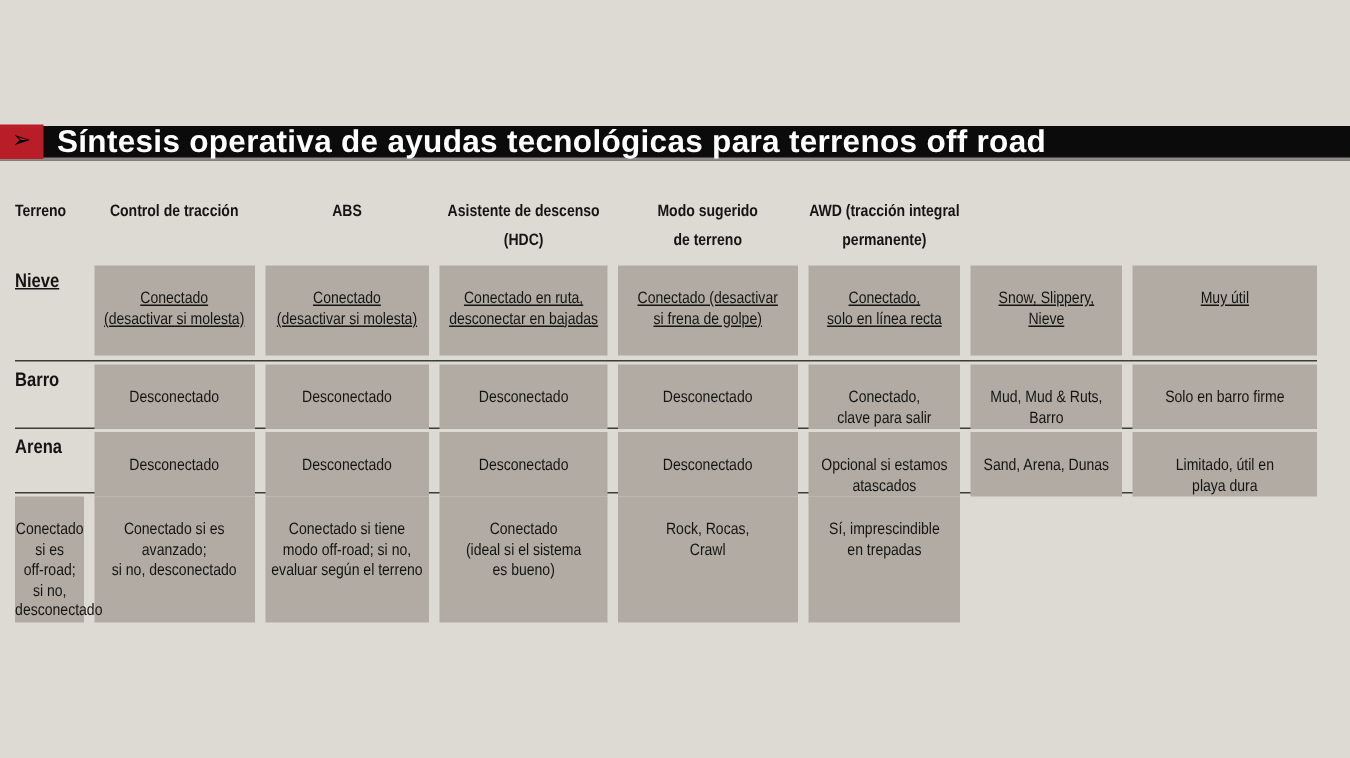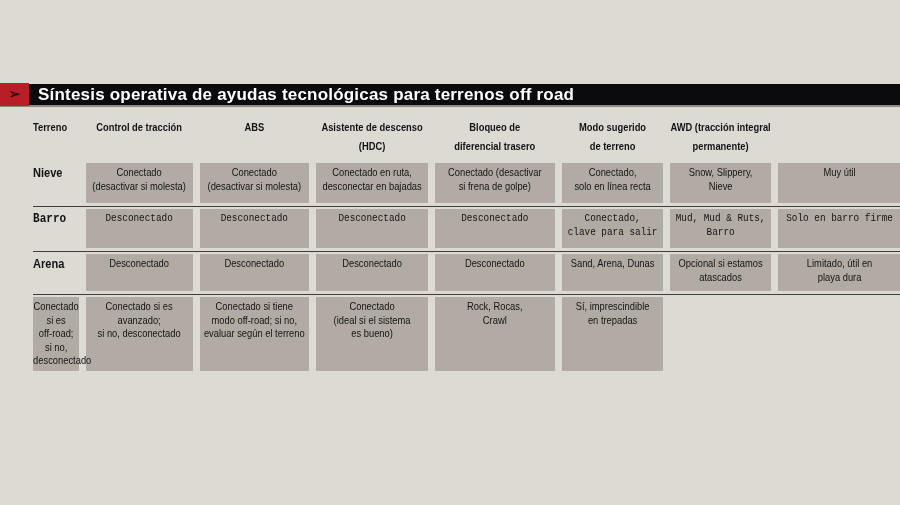--- a/index.html
+++ b/index.html
@@ -14,38 +14,38 @@
     position:absolute;left:0;top:84px;width:900px;height:23px;
     background:#0b0b0b;display:flex;align-items:center;
     border-bottom:2px solid #8d8a85;box-sizing:border-box;
   }
   .arrow-box{
     width:29px;height:23px;background:#b91d28;
     display:flex;align-items:center;justify-content:center;flex:0 0 auto;
   }
   .arrow-box span{color:#000;font-size:15px;line-height:1;transform:translateY(-1px);}
   .title-text{
-    color:#ffffff;font-weight:bold;font-size:17px;letter-spacing:.2px;
+    color:#ffffff;font-weight:bold;font-size:21px;letter-spacing:.2px;
     margin-left:9px;white-space:nowrap;
   }
   
-  .table{position:absolute;left:10px;top:118px;width:868px;margin-left:23px;}
+  .table{position:absolute;left:10px;top:132px;width:868px;}
   .grid{
     display:grid;
     grid-template-columns:46px 107px 109px 112px 120px 101px 101px 123px;
     column-gap:7px;
   }
   .header-row{height:45px;}
   .hcell{font-weight:bold;font-size:11px;line-height:19px;overflow:visible;}
   .row{align-items:stretch;}
-  .row-nieve{height:40px;}
-  .row-barro{height:39px;font-family:Liberation Mono, monospace;}
+  .row-nieve{height:60px;text-decoration:underline;}
+  .row-barro{height:39px;}
   .row-arena{height:37px;}
   .row-piedras{height:74px;}
-  .cell{background:#b1aba3;padding-top:3px;box-sizing:border-box;overflow:visible;}
+  .cell{background:#b1aba3;padding-top:16px;box-sizing:border-box;overflow:visible;}
   .label-cell{padding-top:2px;font-weight:bold;font-size:13px;}
   
   .ct{
     display:block;width:118%;margin-left:-9%;
     transform:scaleX(.85);transform-origin:50% 0;
     white-space:pre-line;text-align:center;
     font-size:11px;line-height:13.5px;
   }
   .ct-left{
     display:block;width:118%;margin-left:0;
@@ -76,24 +76,20 @@
         <span class="ct">Control de tracción</span>
       </div>
     <div class="hcell">
         <span class="ct">ABS</span>
       </div>
     <div class="hcell">
         <span class="ct">Asistente de descenso
 (HDC)</span>
       </div>
     <div class="hcell">
-        <span class="ct">Bloqueo de
-diferencial trasero</span>
-      </div>
-    <div class="hcell">
         <span class="ct">Modo sugerido
 de terreno</span>
       </div>
     <div class="hcell">
         <span class="ct">AWD (tracción integral
 permanente)</span>
       </div>
   </div>
 
   <div class="grid row row-nieve">
@@ -172,25 +168,25 @@
     <div class="cell">
         <span class="ct">Desconectado</span>
       </div>
     <div class="cell">
         <span class="ct">Desconectado</span>
       </div>
     <div class="cell">
         <span class="ct">Desconectado</span>
       </div>
     <div class="cell">
-        <span class="ct">Sand, Arena, Dunas</span>
-      </div>
-    <div class="cell">
         <span class="ct">Opcional si estamos
 atascados</span>
+      </div>
+    <div class="cell">
+        <span class="ct">Sand, Arena, Dunas</span>
       </div>
     <div class="cell">
         <span class="ct">Limitado, útil en
 playa dura</span>
       </div>
   </div>
 
   <div class="divider"></div>
 
   <div class="grid row row-piedras">

